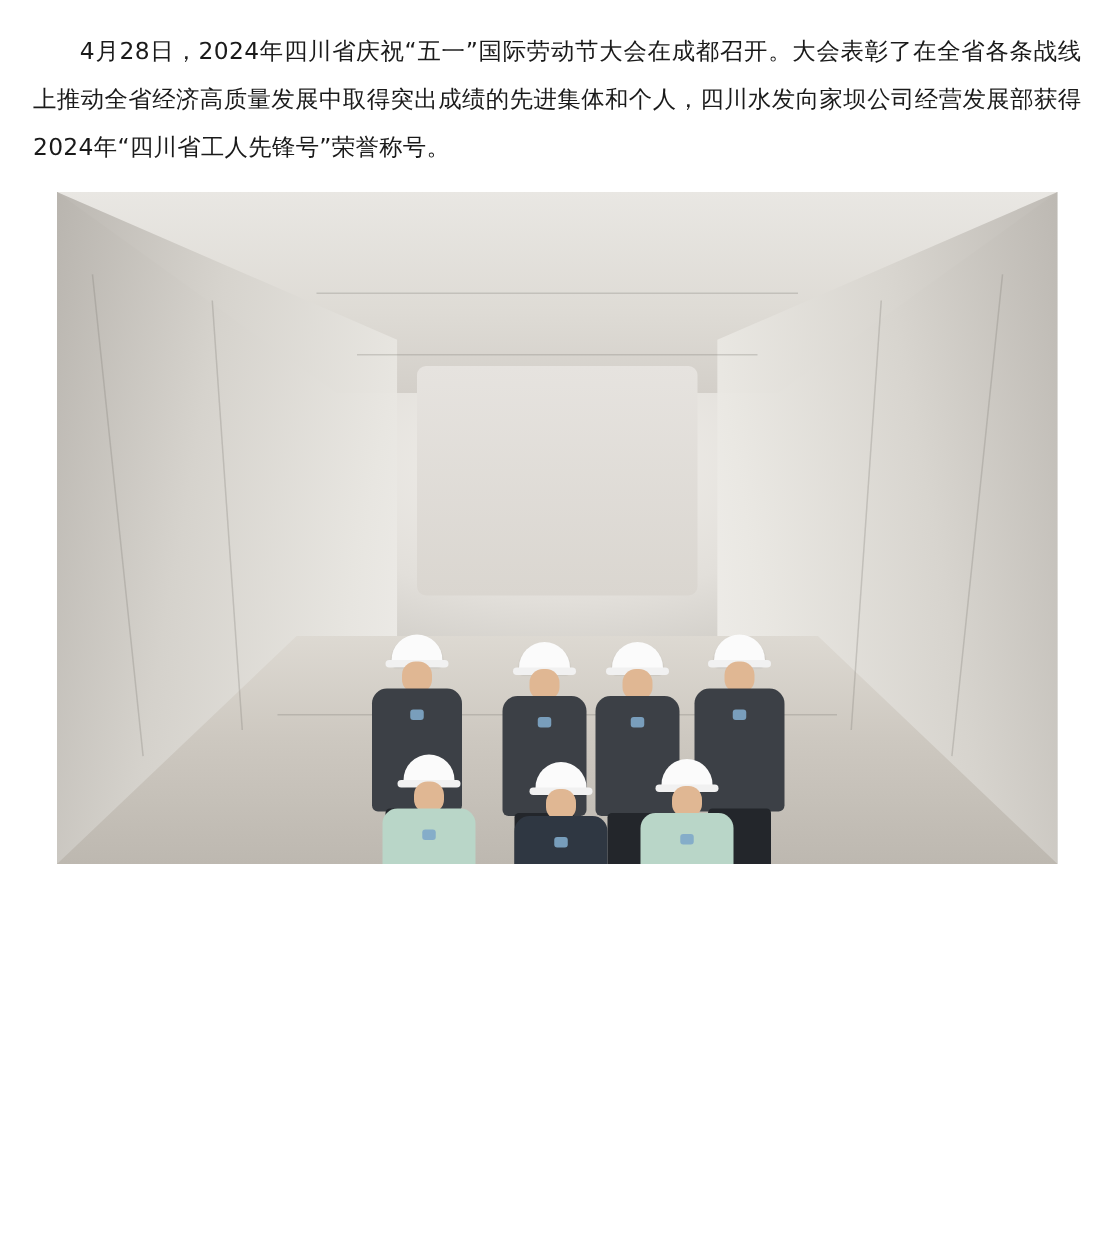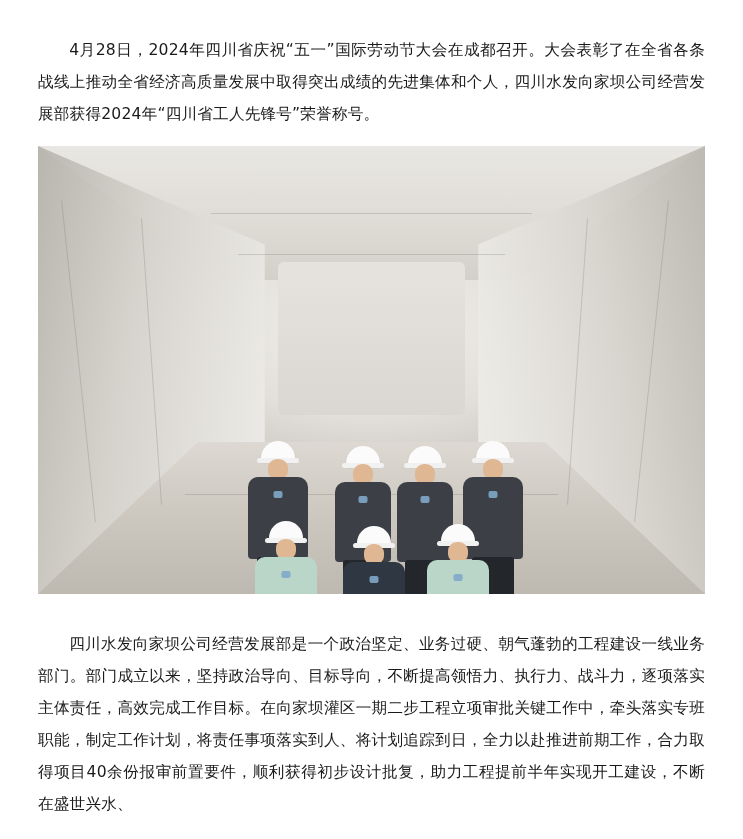--- a/index.html
+++ b/index.html
@@ -26,21 +26,21 @@
   }
   .para {
     font-family: "DejaVu Sans", "Liberation Sans", sans-serif;
     font-size: 15.6px;
     line-height: 32px;
     color: #1a1a1a;
     text-align: justify;
     text-justify: inter-ideograph;
     letter-spacing: 0.2px;
     text-indent: 2em;
-    margin: 16px;
+    margin: 0;
   }
   .photo-wrap {
     margin: 12px 0 0 0;
     width: 100%;
     display: block;
   }
   .photo {
     position: relative;
     width: 667px;
     height: 448px;
@@ -260,17 +260,14 @@
           <div class="logo-dot" style="top:50px;"></div>
 
         </div>
 
       </div>
     </div>
   </div>
 
   <div class="hr-gap"></div>
 
-  <div class="section">
-    <p class="para">四川水发向家坝公司经营发展部是一个政治坚定、业务过硬、朝气蓬勃的工程建设一线业务部门。部门成立以来，坚持政治导向、目标导向，不断提高领悟力、执行力、战斗力，逐项落实主体责任，高效完成工作目标。在向家坝灌区一期二步工程立项审批关键工作中，牵头落实专班职能，制定工作计划，将责任事项落实到人、将计划追踪到日，全力以赴推进前期工作，合力取得项目40余份报审前置要件，顺利获得初步设计批复，助力工程提前半年实现开工建设，不断在盛世兴水、</p>
-  </div>
 
 </div>
 
 </body></html>

